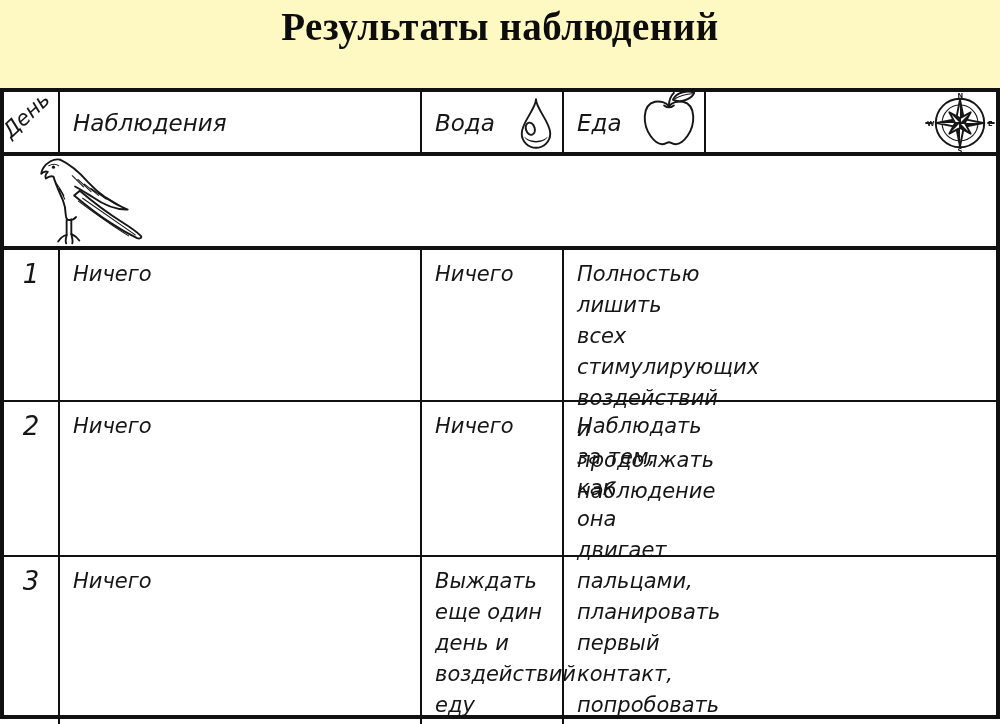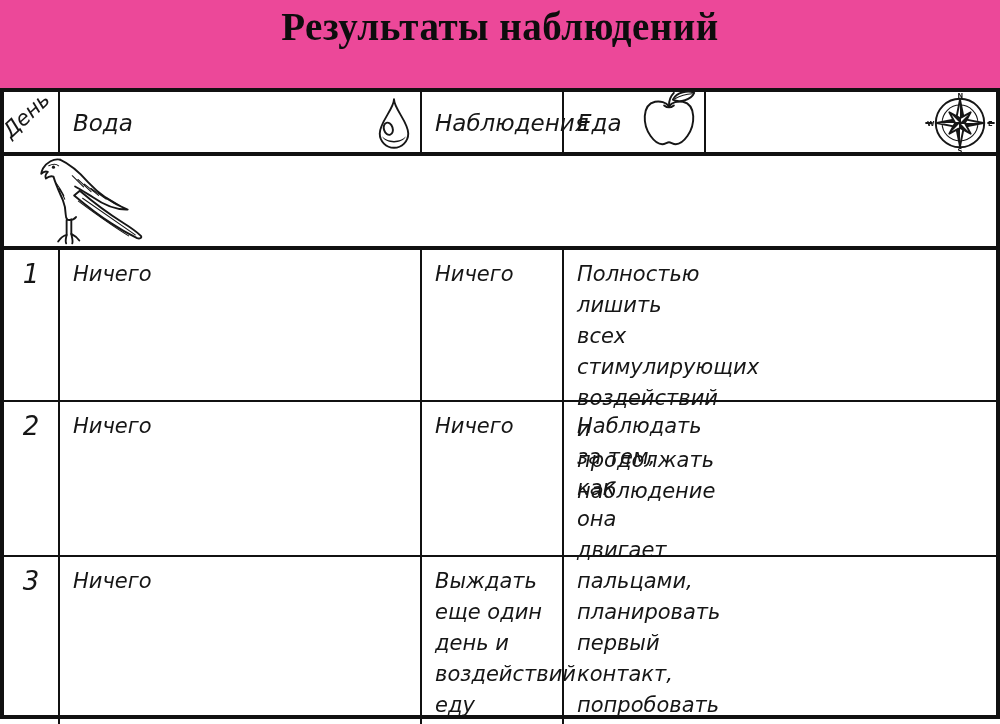--- a/index.html
+++ b/index.html
@@ -1,18 +1,18 @@
 <!DOCTYPE html>
 <html><head>
 <meta charset="utf-8">
 <style>
   * { margin:0; padding:0; box-sizing:border-box; }
   html,body { width:1000px; height:724px; background:#ffffff; color:#111;
               font-family:"DejaVu Sans", sans-serif; overflow:hidden; }
-  .page { position:relative; width:1000px; height:520px; background:#ec4899; }
+  .page { position:relative; width:1000px; height:520px; background:#fef9c3; }
 
   .title { position:absolute; top:4px; left:0; width:1000px; text-align:center;
            font-family:"Liberation Serif", serif; font-weight:700; font-size:39px;
            letter-spacing:0.5px; color:#0d0d0d; }
 
   .obs-table { position:absolute; left:0; top:88px; width:1000px; height:631px;
                border:4px solid #111; display:flex; flex-direction:column; background:#fff; }
 
   .row { display:grid; grid-template-columns:56px 362px 142px 142px 1fr; }
   .cell { border-right:2px solid #111; position:relative; }
@@ -60,29 +60,29 @@
 
   <div class="title">Результаты наблюдений</div>
 
   <div class="obs-table">
 
     <div class="row header-row">
       <div class="cell hcell day-hcell">
         <span class="hand day-hlabel">День</span>
       </div>
       <div class="cell hcell">
+        <span class="hand hlabel">Наблюдения</span>
+      </div>
+      <div class="cell hcell">
         <span class="hand hlabel">Вода</span>
         <svg class="hicon drop-icon" viewBox="0 0 40 56">
           <path class="ink fillw" d="M20 2 C20 12 5 26 5 38 A15 15 0 0 0 35 38 C35 26 20 12 20 2 Z" stroke-width="2.6"></path>
           <ellipse class="ink" cx="14" cy="33" rx="4.6" ry="6.6" transform="rotate(-18 14 33)" stroke-width="2"></ellipse>
           <path class="fillb" d="M7.5 41 C11 49.5 29 49.5 32.5 41 C27.5 47.5 12.5 47.5 7.5 41 Z"></path>
         </svg>
-      </div>
-      <div class="cell hcell">
-        <span class="hand hlabel">Наблюдения</span>
       </div>
       <div class="cell hcell">
         <span class="hand hlabel">Еда</span>
         <svg class="hicon apple-icon" viewBox="0 0 64 62">
           <path class="ink fillw" d="M32 18 C26 10 8 10 7 28 C6 44 18 57 25 57 C28 57 30 55 32 55 C34 55 36 57 39 57 C46 57 58 44 57 28 C56 10 38 10 32 18 Z" stroke-width="2.6"></path>
           <path class="ink" d="M27 17 Q32 21 37 17" stroke-width="1.6"></path>
           <path class="ink" d="M32 17 C32 11 33 8 37 4" stroke-width="2.6"></path>
           <path class="ink fillw" d="M36 11 C40 3 52 1 58 4 C55 11 43 15 36 11 Z" stroke-width="2"></path>
           <path class="thin" d="M38 10 C44 7 50 5.5 56 5"></path>
         </svg>

